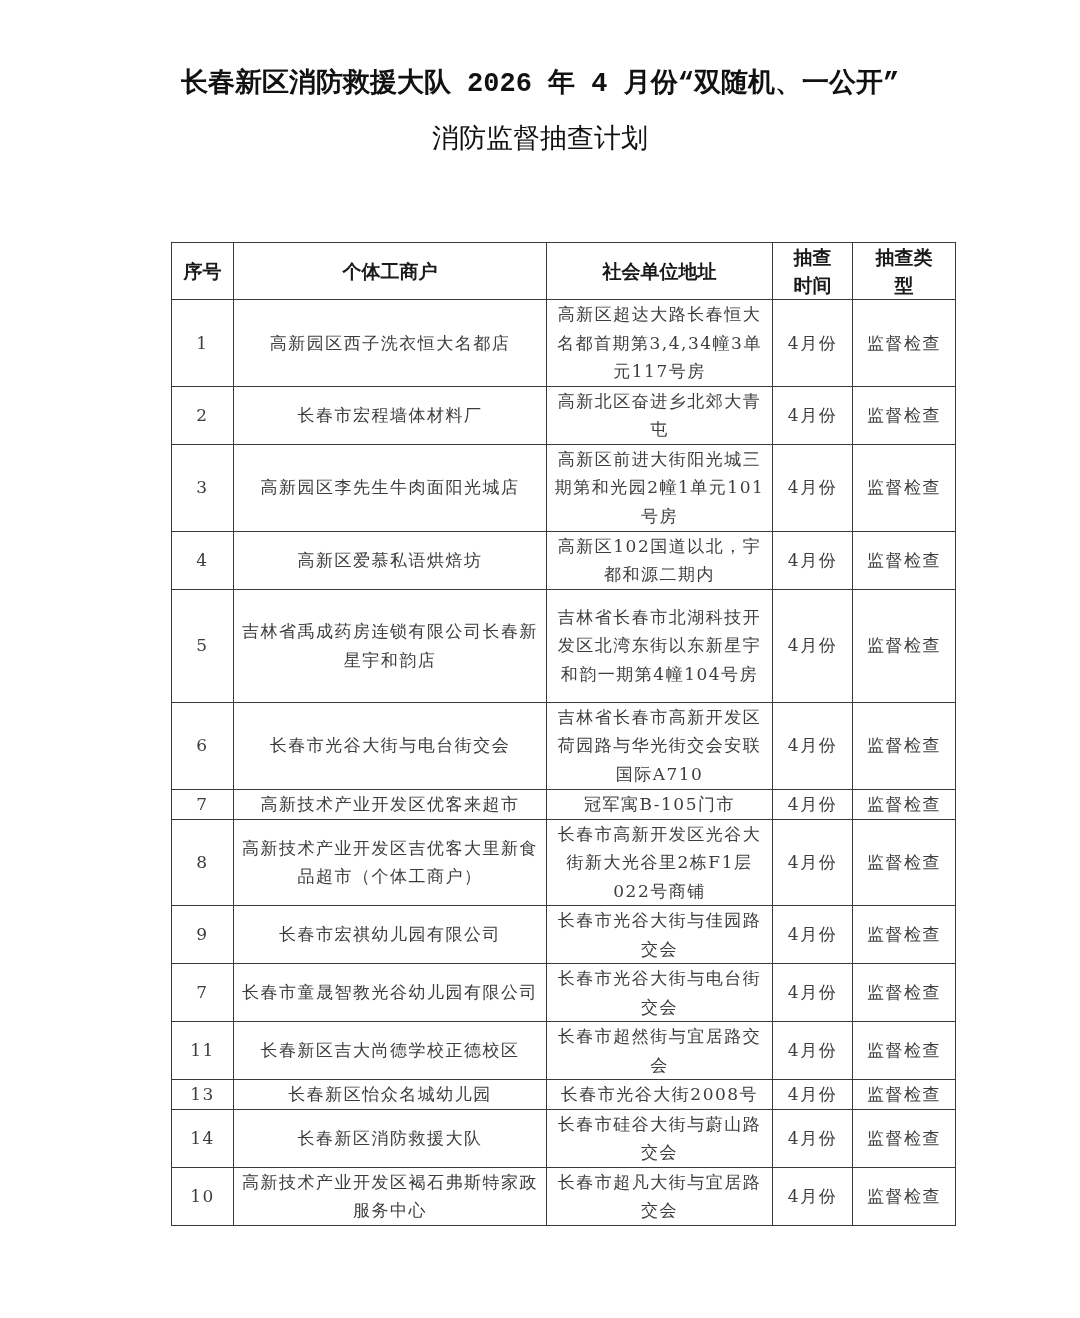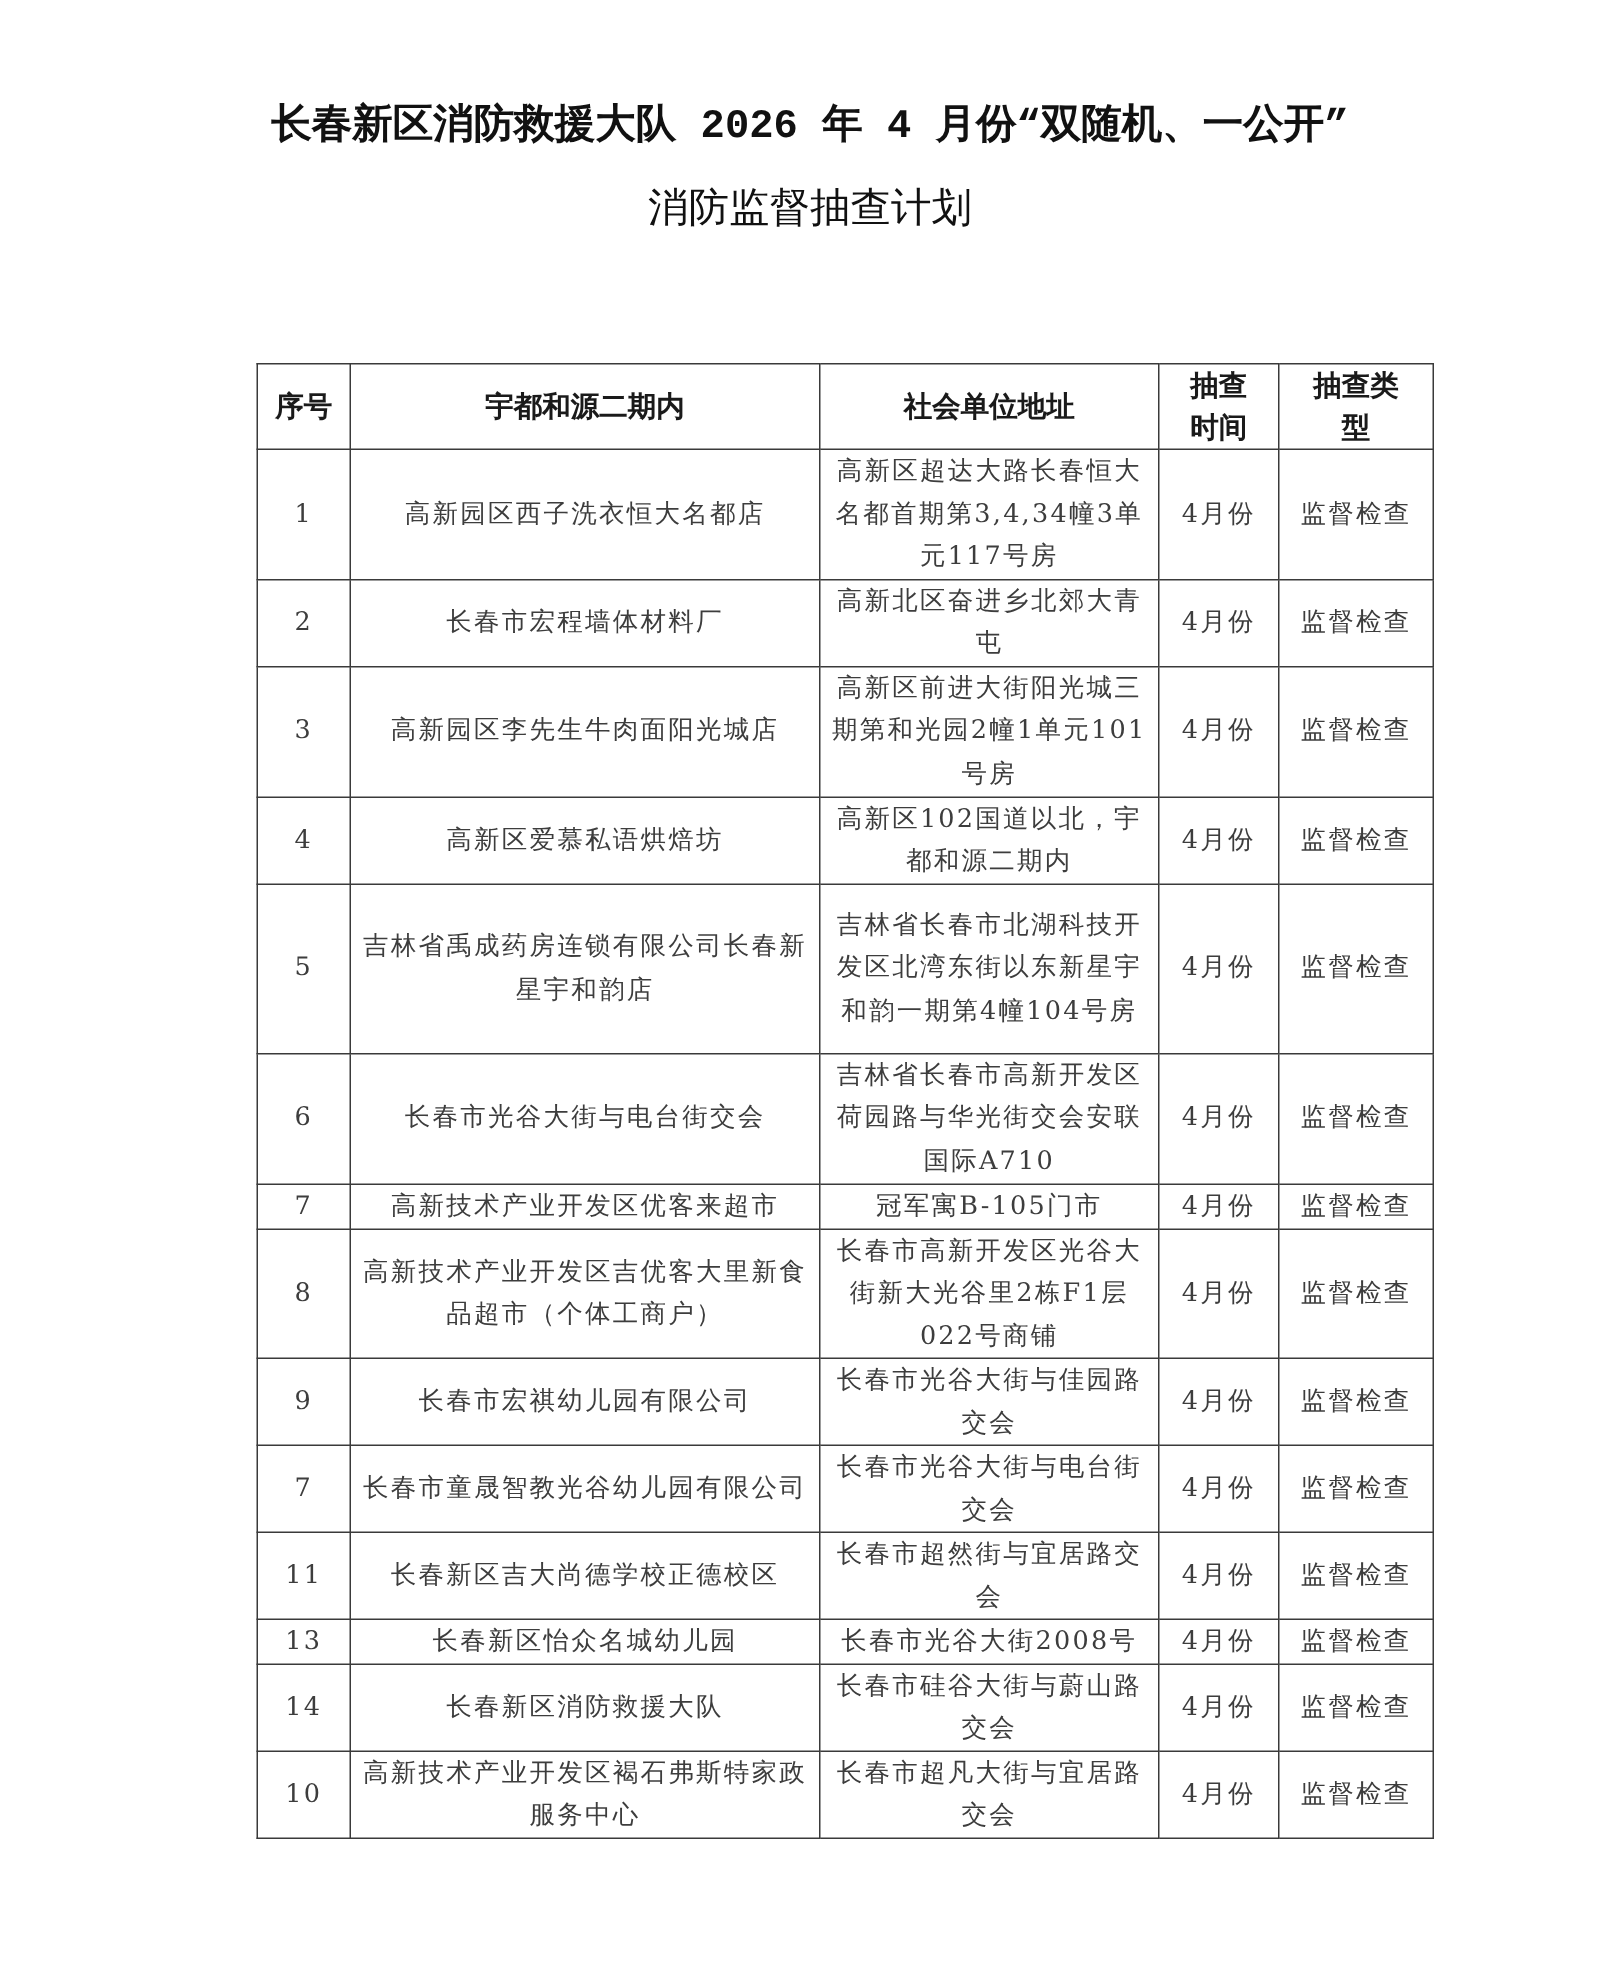--- a/index.html
+++ b/index.html
@@ -30,21 +30,21 @@
   <colgroup>
       <col class="c1">
       <col class="c2">
       <col class="c3">
       <col class="c4">
       <col class="c5">
     </colgroup>
   <thead>
     <tr style="height:57px">
       <th>序号</th>
-      <th>宇都和源二期内</th>
+      <th>个体工商户</th>
       <th>社会单位地址</th>
       <th style="padding:0 14px">抽查时间</th>
       <th style="padding:0 14px">抽查类型</th>
     </tr>
   </thead>
   <tbody id="rows">
       <tr style="height: 86px;">
         <td>1</td>
         <td>高新园区西子洗衣恒大名都店</td>
         <td class="addr">高新区超达大路长春恒大名都首期第3,4,34幢3单元117号房</td>

